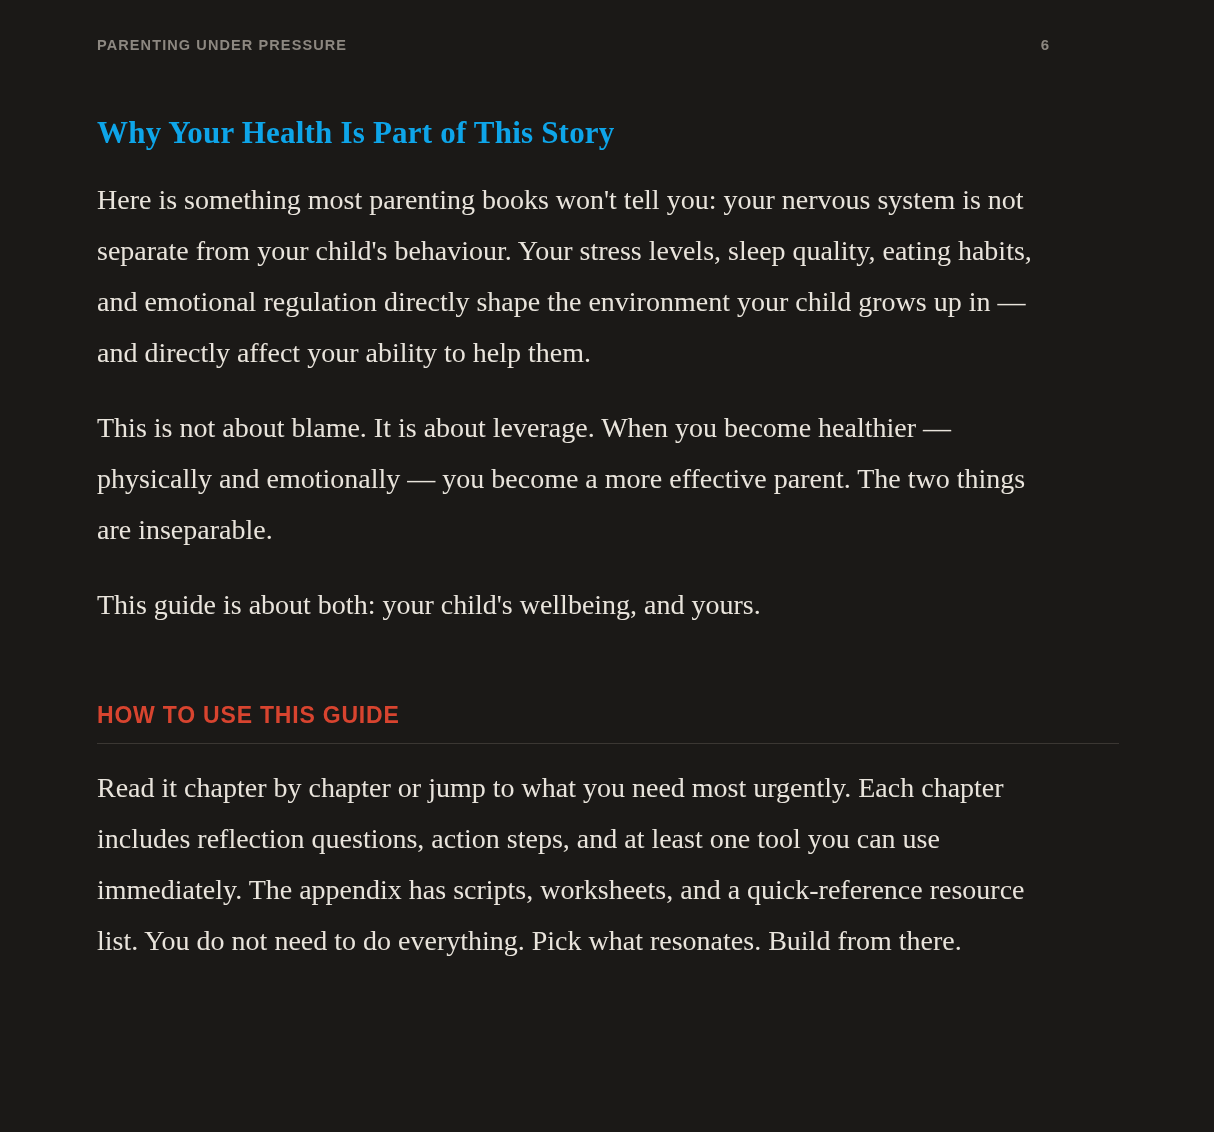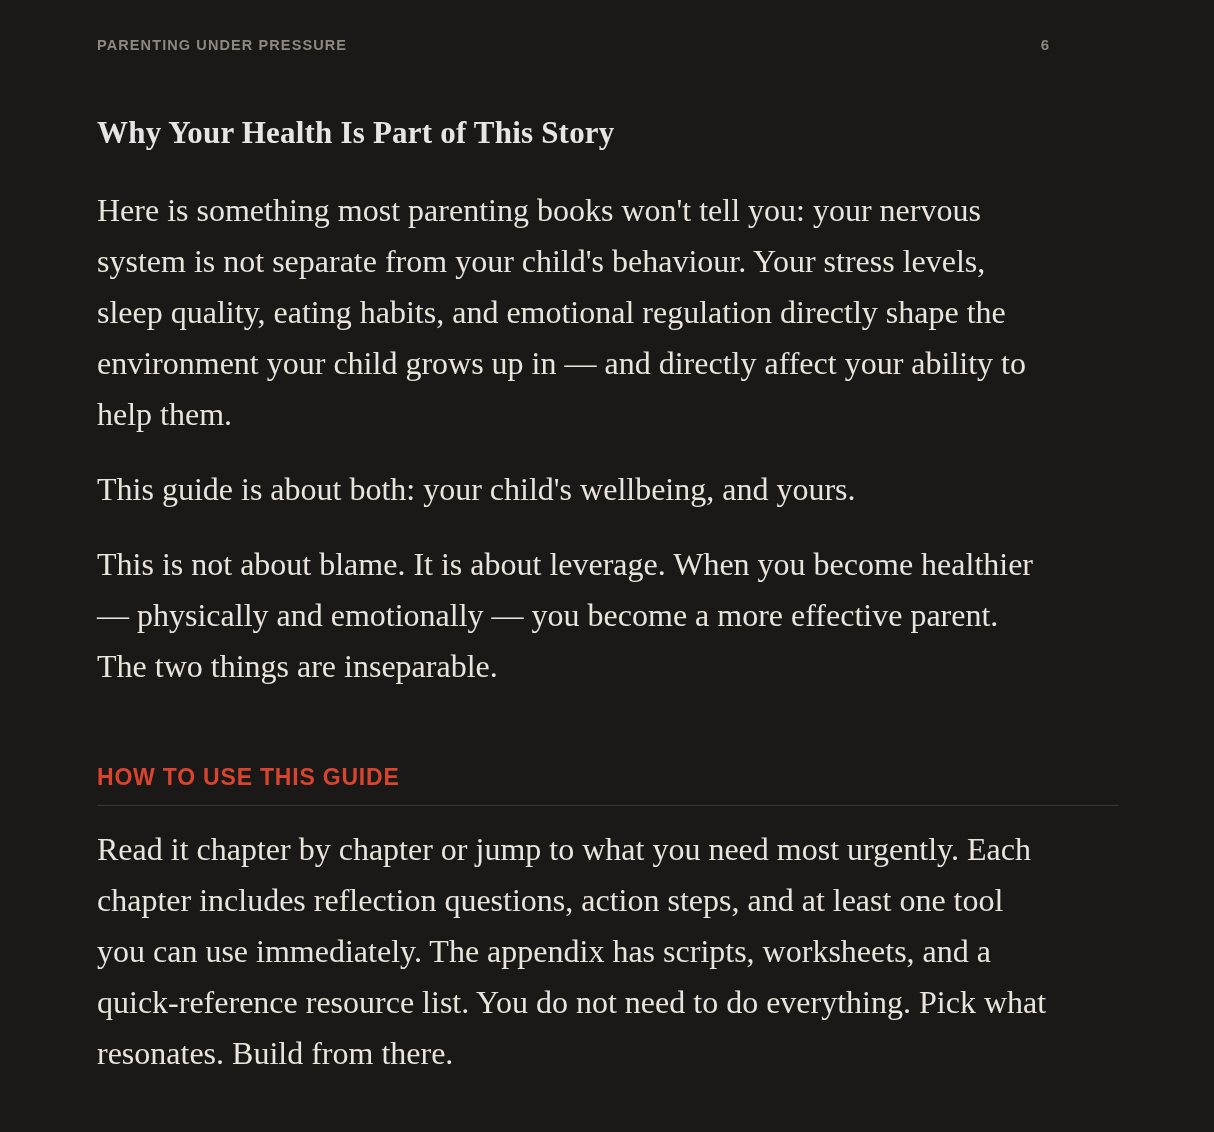--- a/index.html
+++ b/index.html
@@ -35,27 +35,27 @@
   .running-title { text-transform: uppercase; }
 
   .page-number {
     letter-spacing: 0;
     font-size: 15px;
   }
 
   h1.section-heading {
     font-size: 31px;
     font-weight: bold;
-    color: #e5e5e5;
+    color: #0ea5e9;
     letter-spacing: 0.2px;
-    margin-bottom: 34px;
+    margin-bottom: 23px;
   }
 
   p.body-para {
-    font-size: 32px;
+    font-size: 28px;
     line-height: 51px;
     font-weight: 400;
     color: #e9e4dc;
     margin-bottom: 24px;
     max-width: 1022px;
   }
 
   p.body-para:last-of-type { margin-bottom: 0; }
 
   .subsection {
@@ -88,23 +88,23 @@
     <span class="running-title">PARENTING UNDER PRESSURE</span>
     <span class="page-number">6</span>
   </div>
 
   <div class="content">
 
     <h1 class="section-heading">Why Your Health Is Part of This Story</h1>
 
     <p class="body-para">Here is something most parenting books won't tell you: your nervous system is not separate from your child's behaviour. Your stress levels, sleep quality, eating habits, and emotional regulation directly shape the environment your child grows up in — and directly affect your ability to help them.</p>
 
+    <p class="body-para">This is not about blame. It is about leverage. When you become healthier — physically and emotionally — you become a more effective parent. The two things are inseparable.</p>
+
     <p class="body-para">This guide is about both: your child's wellbeing, and yours.</p>
-
-    <p class="body-para">This is not about blame. It is about leverage. When you become healthier — physically and emotionally — you become a more effective parent. The two things are inseparable.</p>
 
     <div class="subsection">
       <h2 class="subsection-heading">HOW TO USE THIS GUIDE</h2>
       <hr class="divider">
       <p class="body-para">Read it chapter by chapter or jump to what you need most urgently. Each chapter includes reflection questions, action steps, and at least one tool you can use immediately. The appendix has scripts, worksheets, and a quick-reference resource list. You do not need to do everything. Pick what resonates. Build from there.</p>
     </div>
 
   </div>
 
 </div>

